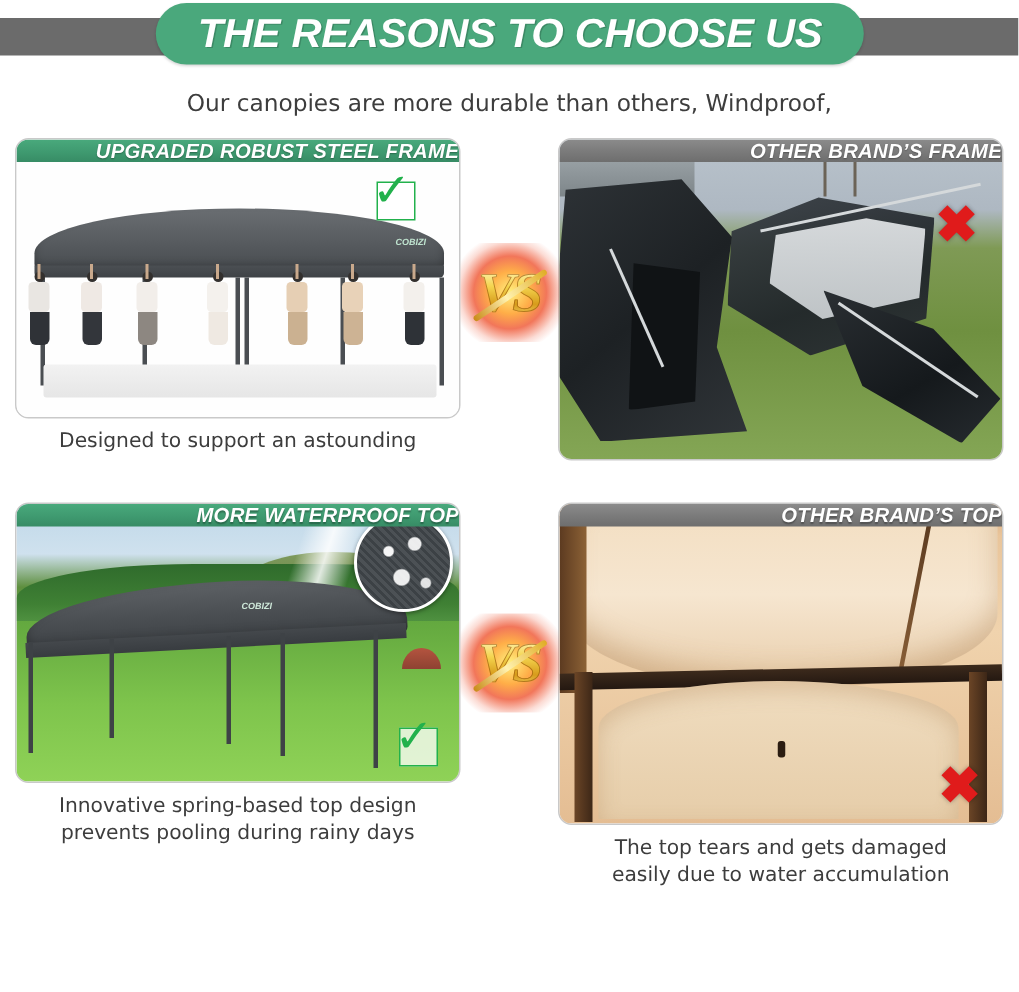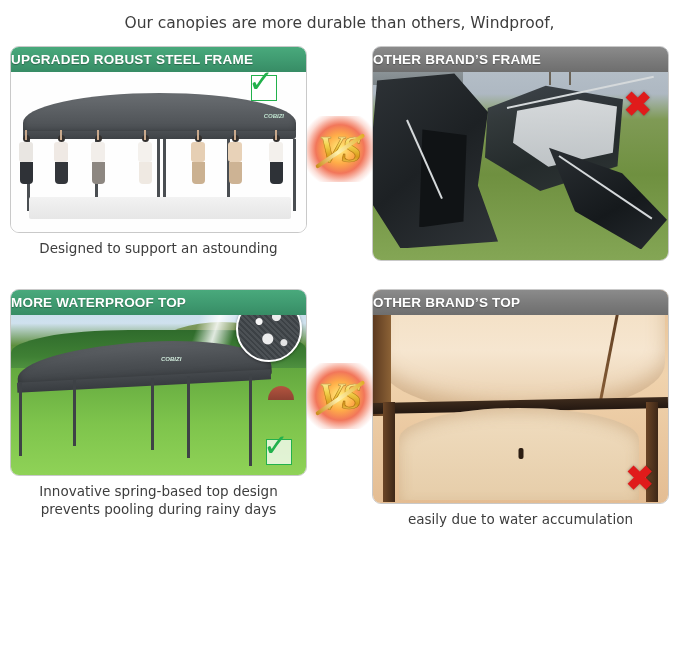--- a/index.html
+++ b/index.html
@@ -64,22 +64,22 @@
     width: 297px;
     border: 1px solid #d8d8d8;
     border-radius: 9px;
     overflow: hidden;
     background: #fff;
   }
   .card.photo-card { border-color: #c9c9c9; }
 
   .card-banner {
     position: absolute; left: 0; top: 0; z-index: 5;
-    width: 100%; height: 25px;
-    display: flex; align-items: center; justify-content: flex-start;
+    width: 100%; height: 15px;
+    display: flex; align-items: center; justify-content: flex-end; font-style: italic;
   }
   .card-banner.green {
     background: linear-gradient(to bottom, #49a97c 0%, #3f9a70 55%, #378c65 100%);
   }
   .card-banner.gray {
     background: linear-gradient(to bottom, #8b8b8b 0%, #7a7a7a 55%, #6e6e6e 100%);
   }
   .card-banner-text {
     color: #ffffff; font-weight: 700; font-size: 13.5px;
     letter-spacing: 0.2px; white-space: nowrap;
@@ -305,20 +305,26 @@
   .sag-zip { position: absolute; left: 50%; top: 158px; transform: translateX(-50%);
     width: 5px; height: 11px; background: #2b1d12; border-radius: 2px; }
 
   .footer-pad { height: 8px; }
 </style>
 </head>
 <body>
 
 <div class="page">
 
+  <div class="header-wrap">
+    <div class="gray-bar"></div>
+    <div class="title-pill">
+      <span class="title-pill-text">THE REASONS TO CHOOSE US</span>
+    </div>
+  </div>
 
   <div class="subtitle">
     <div>Our canopies are more durable than others, Windproof,</div>
   </div>
 
   <div class="rows">
 
     <div class="row">
 
       <div class="col">
@@ -497,20 +503,21 @@
             <div class="sag-zip"></div>
 
             <div class="mark" style="right:14px; bottom:8px;">
               <span class="x-glyph">✖</span>
             </div>
 
           </div>
         </div>
 
         <div class="caption">
+          <div>The top tears and gets damaged</div>
           <div>easily due to water accumulation</div>
         </div>
       </div>
 
     </div>
   </div>
 
   <div class="footer-pad"></div>
 </div>
 

